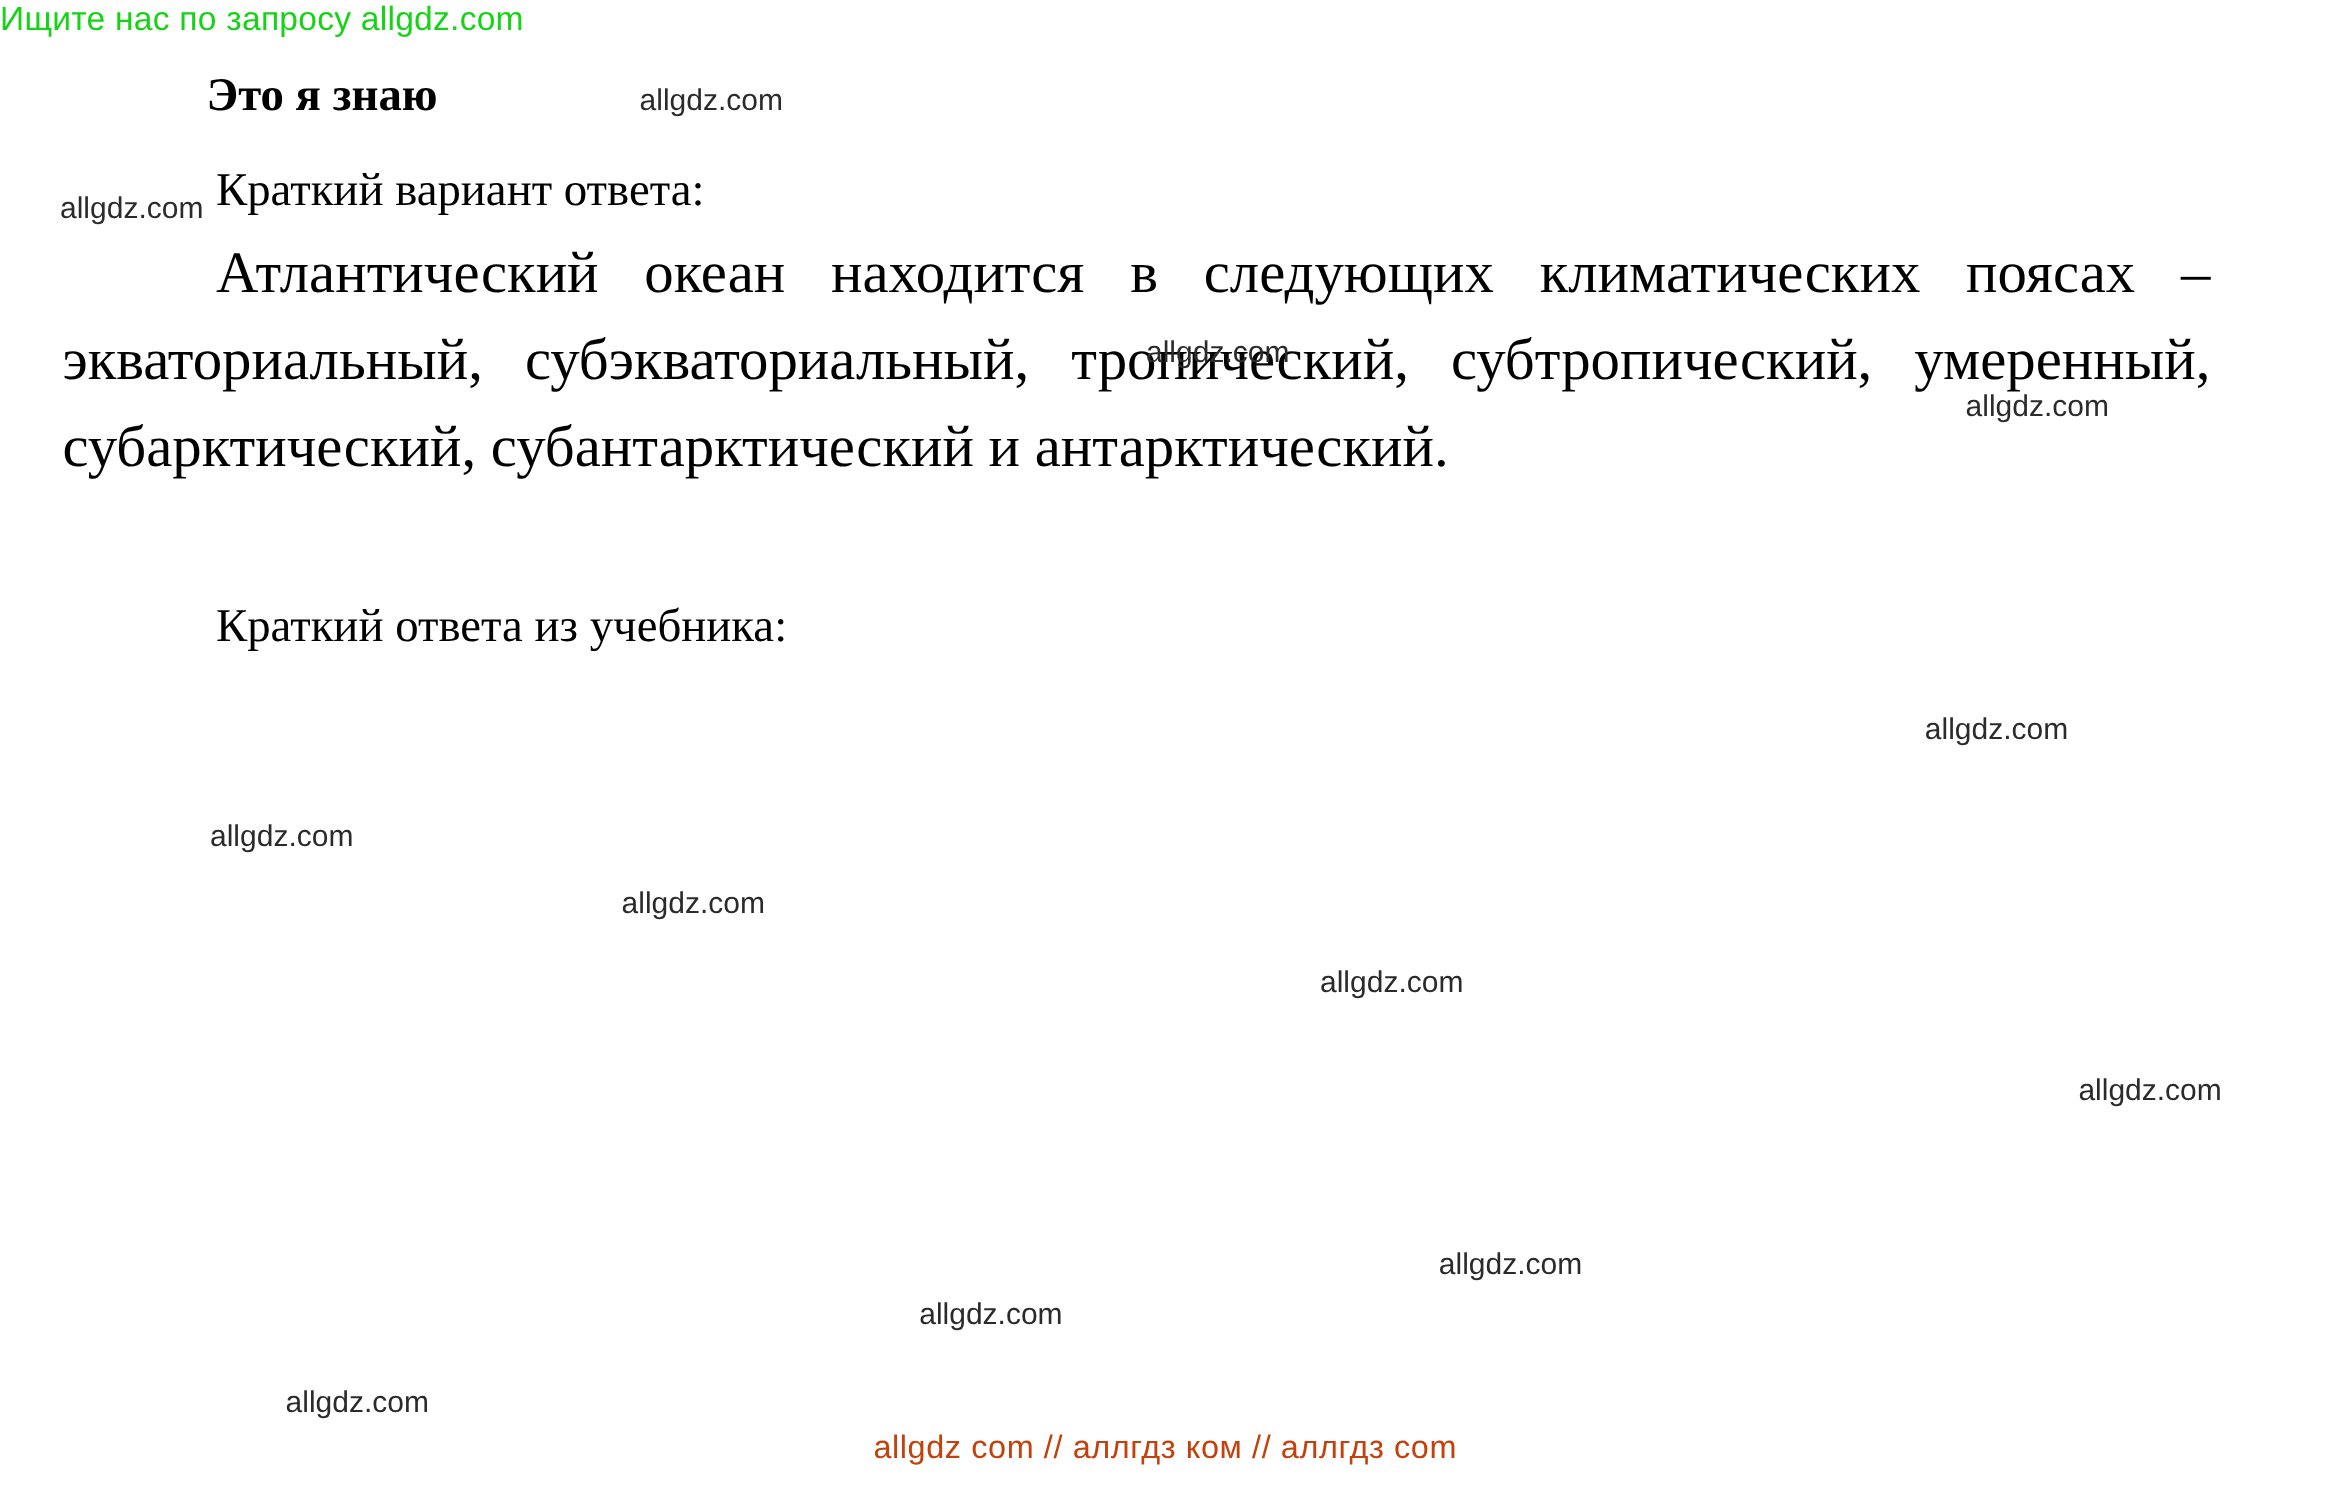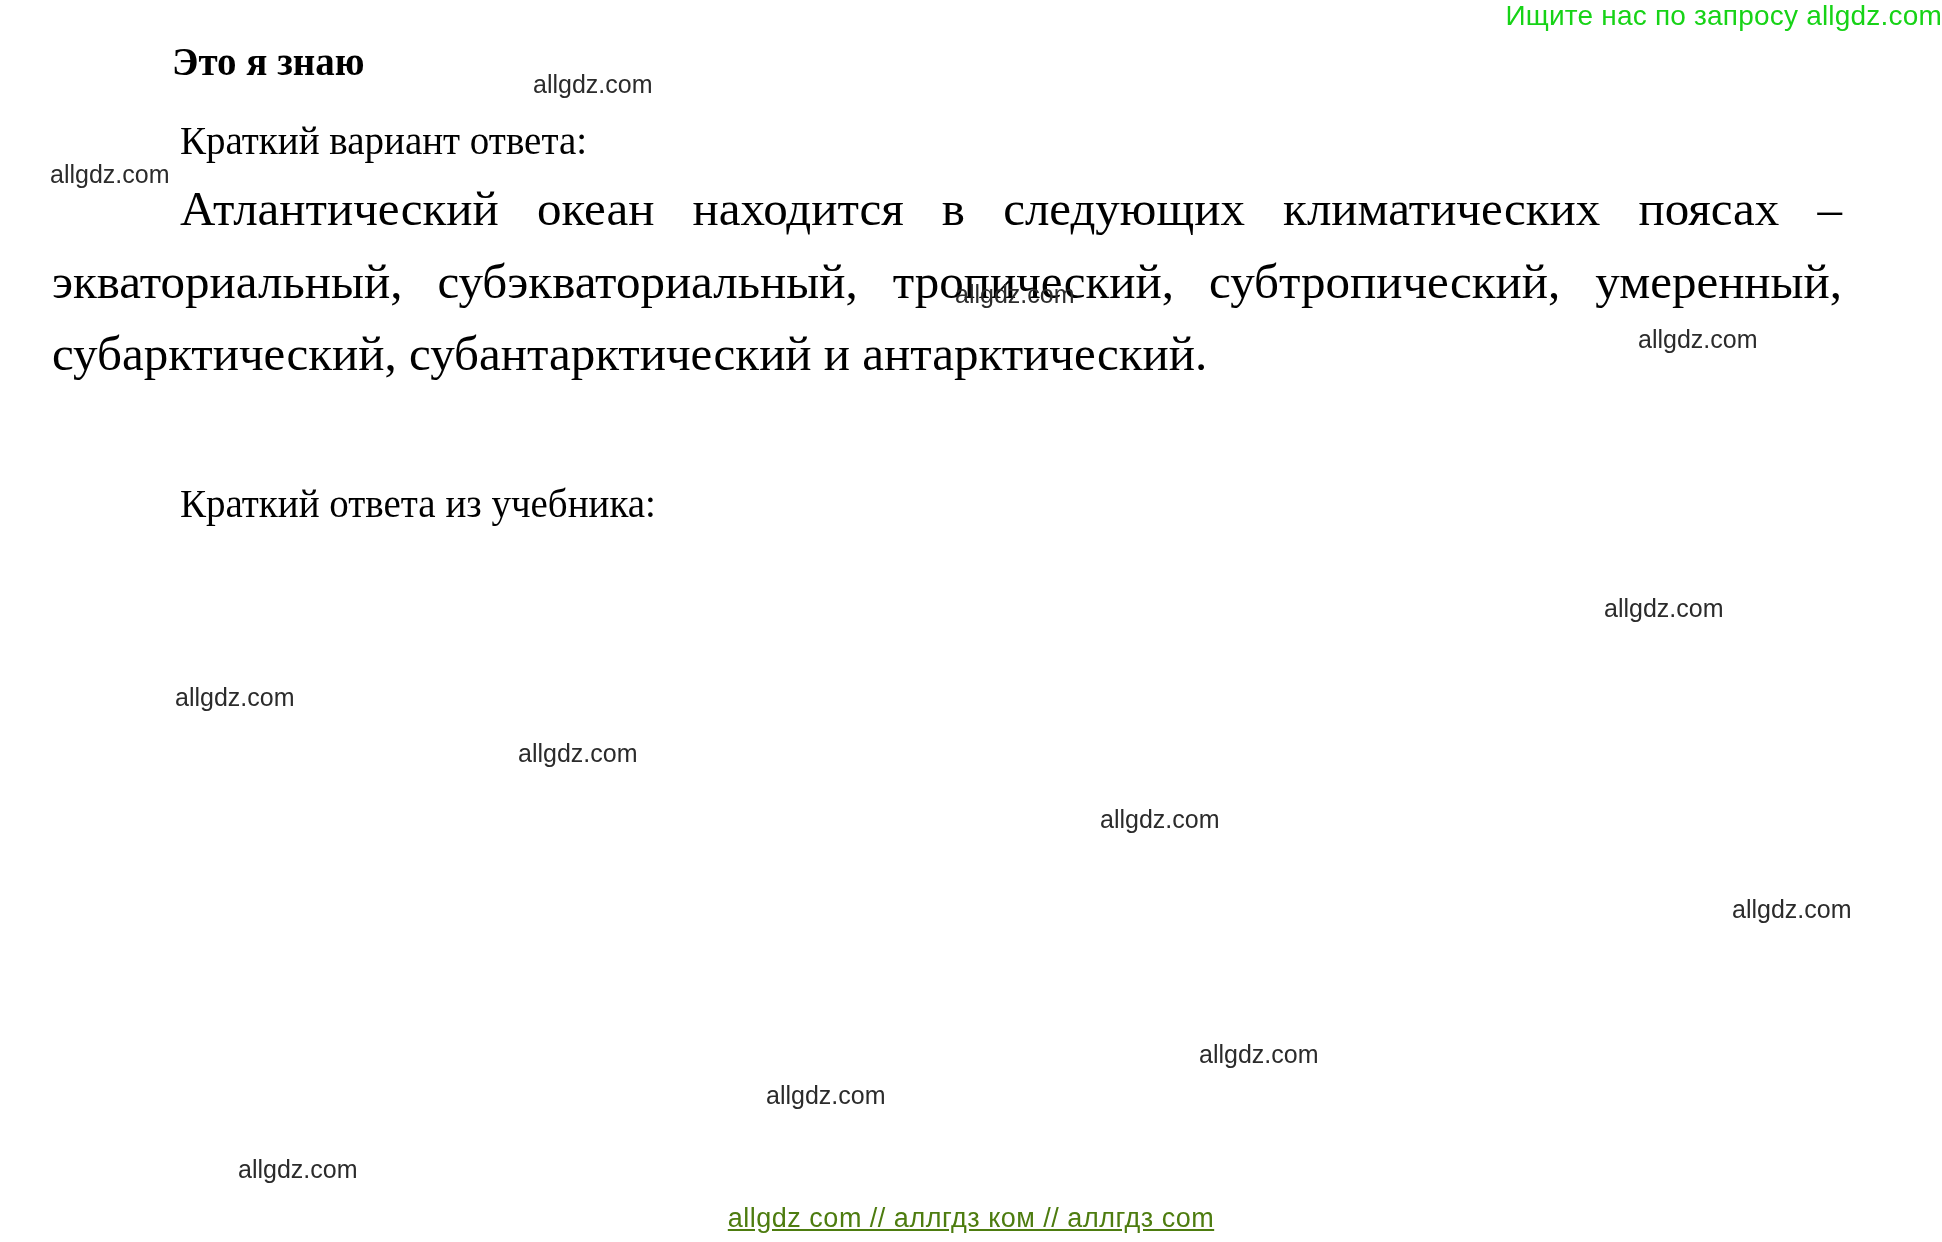--- a/index.html
+++ b/index.html
@@ -19,43 +19,42 @@
     position: relative;
     width: 1942px;
     height: 1242px;
   }
   
   .promo-top {
     position: absolute;
     top: 0px;
     left: 0;
     width: 100%;
-    text-align: right;
+    text-align: left;
     font-family: "Liberation Sans", sans-serif;
     font-size: 28px;
     color: #17d317;
     letter-spacing: 0.2px;
   }
   
   .promo-bottom {
     position: absolute;
-    bottom: 8px;
+    bottom: 20px;
     left: 0;
     width: 100%;
     text-align: center;
     font-family: "Liberation Sans", sans-serif;
     font-size: 27px;
-    color: #4d7c0f;
+    color: #c2410c;
     letter-spacing: 0.5px;
-    text-decoration: underline;
   }
   .content {
     position: absolute;
     left: 52px;
-    top: 40px;
+    top: 58px;
     width: 1790px;
   }
   .head-know {
     font-weight: bold;
     font-size: 39px;
     margin: 0 0 0 120px;
     display: inline-block;
     line-height: 1.15;
   }
   .row-know {

